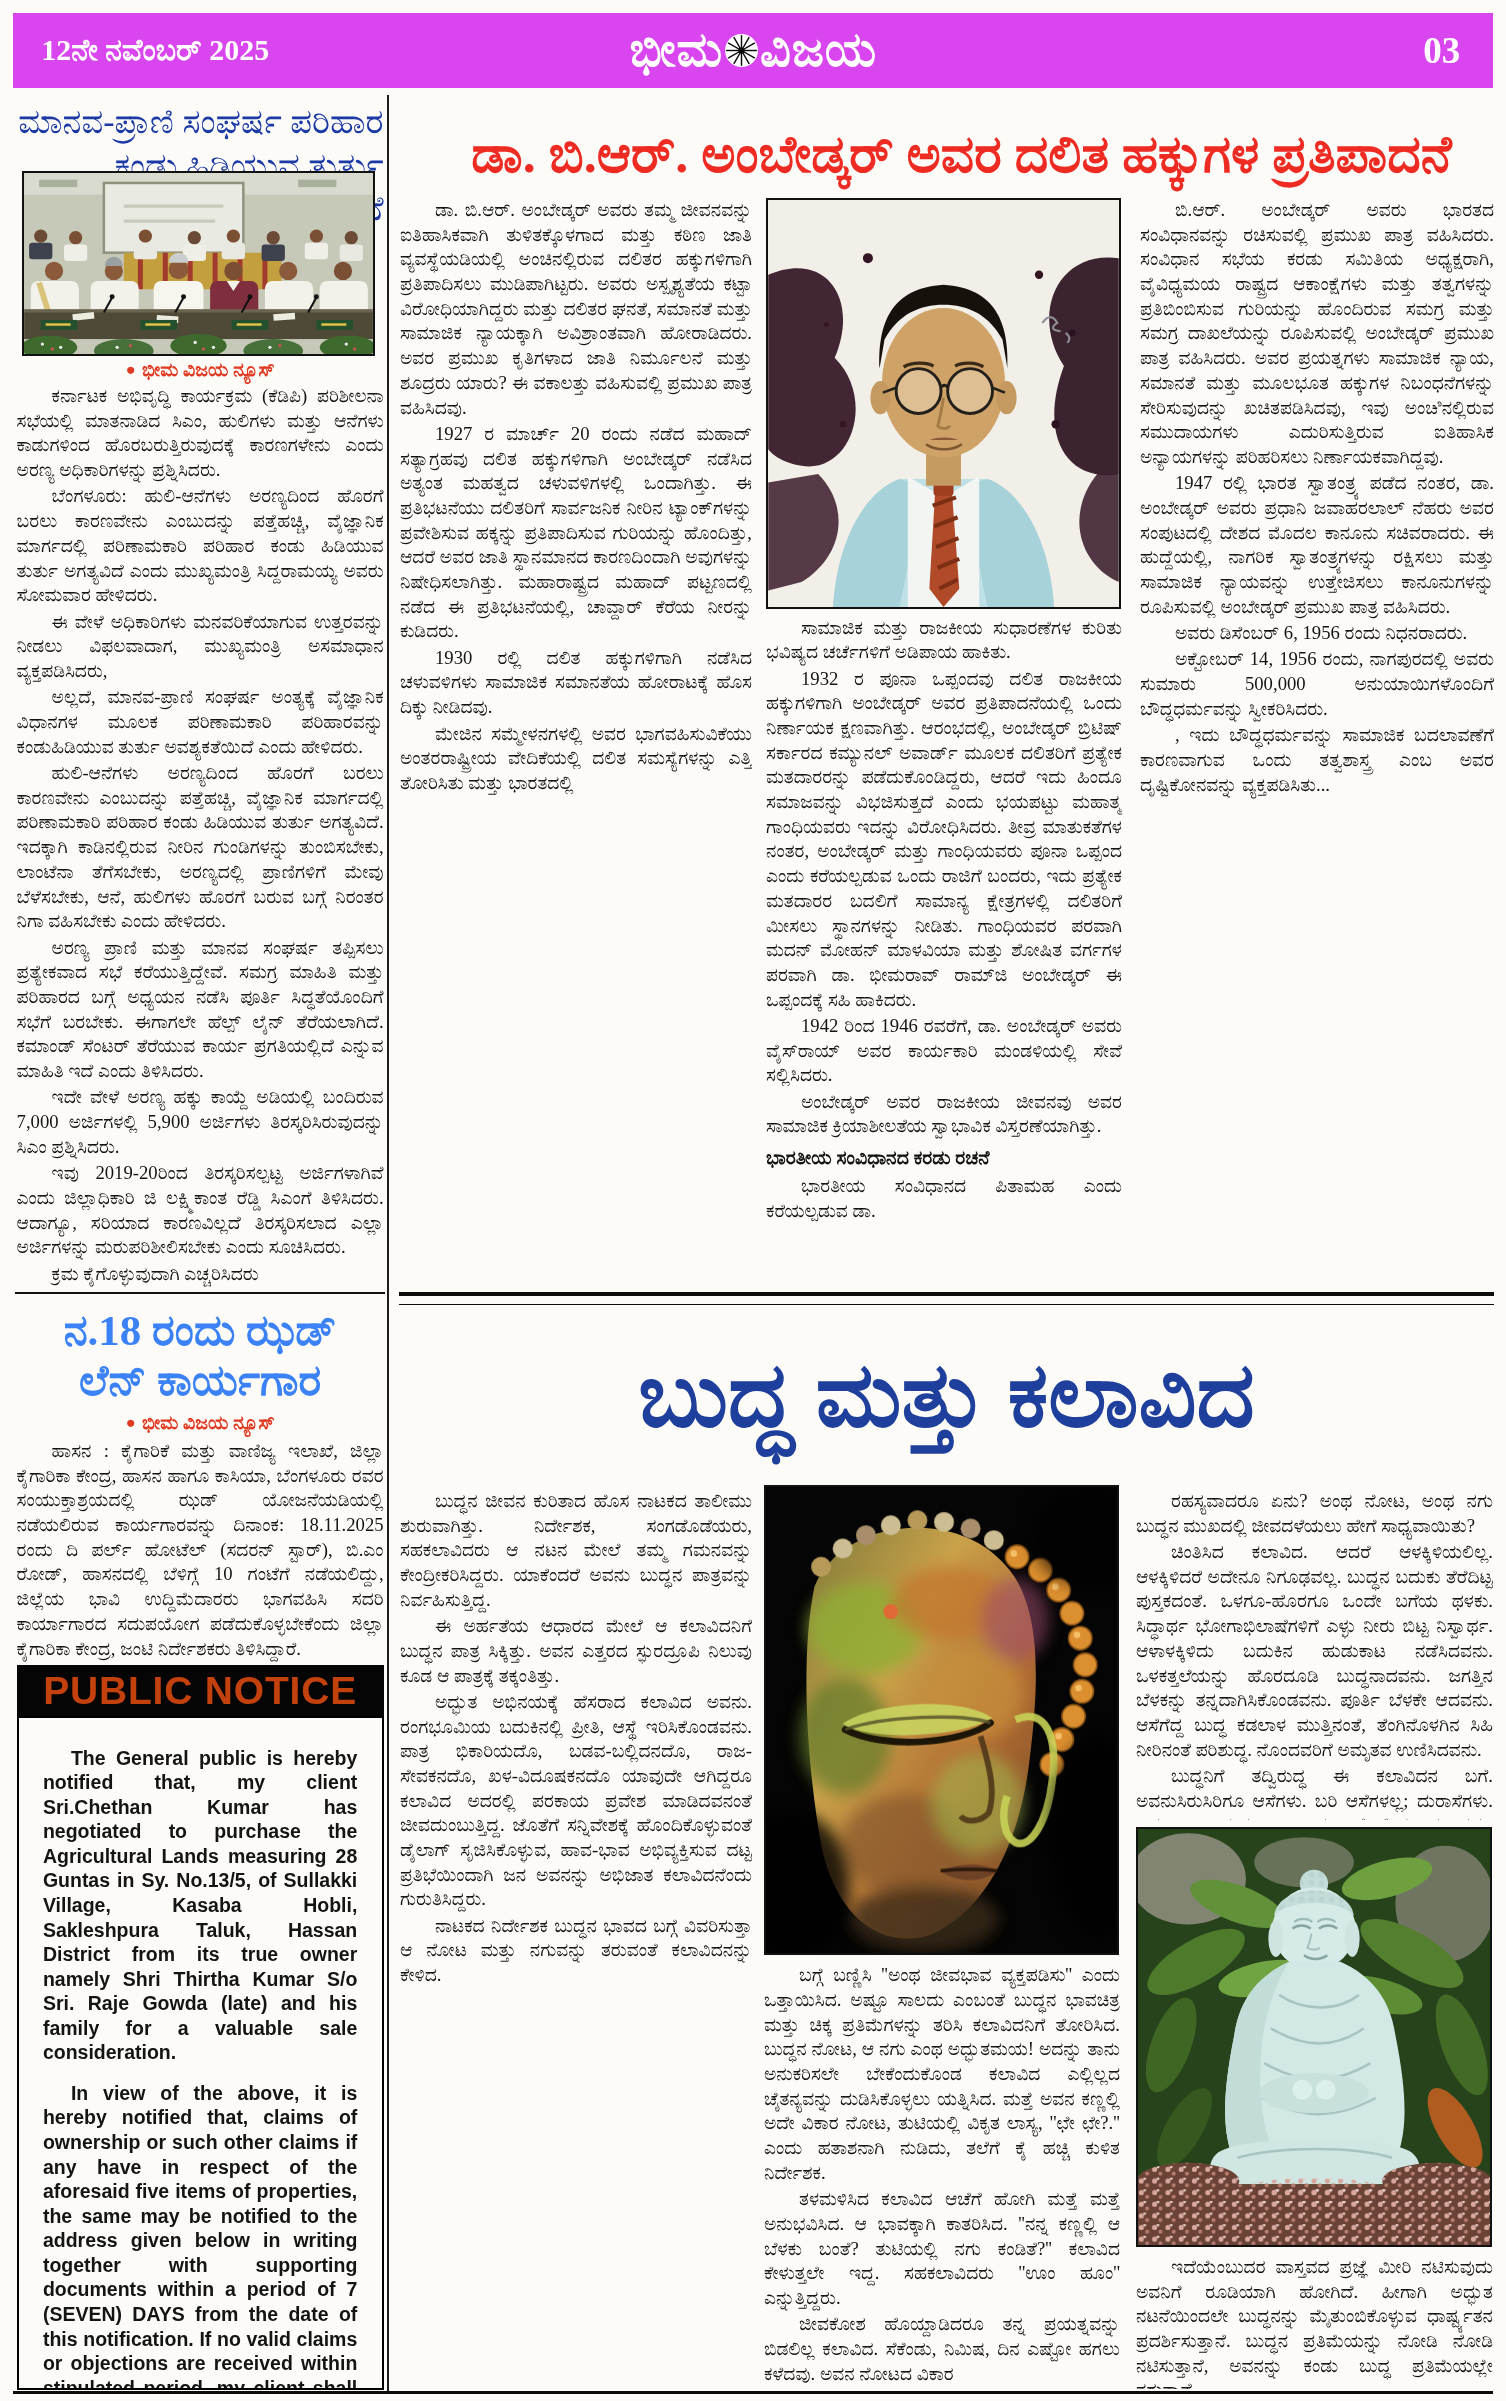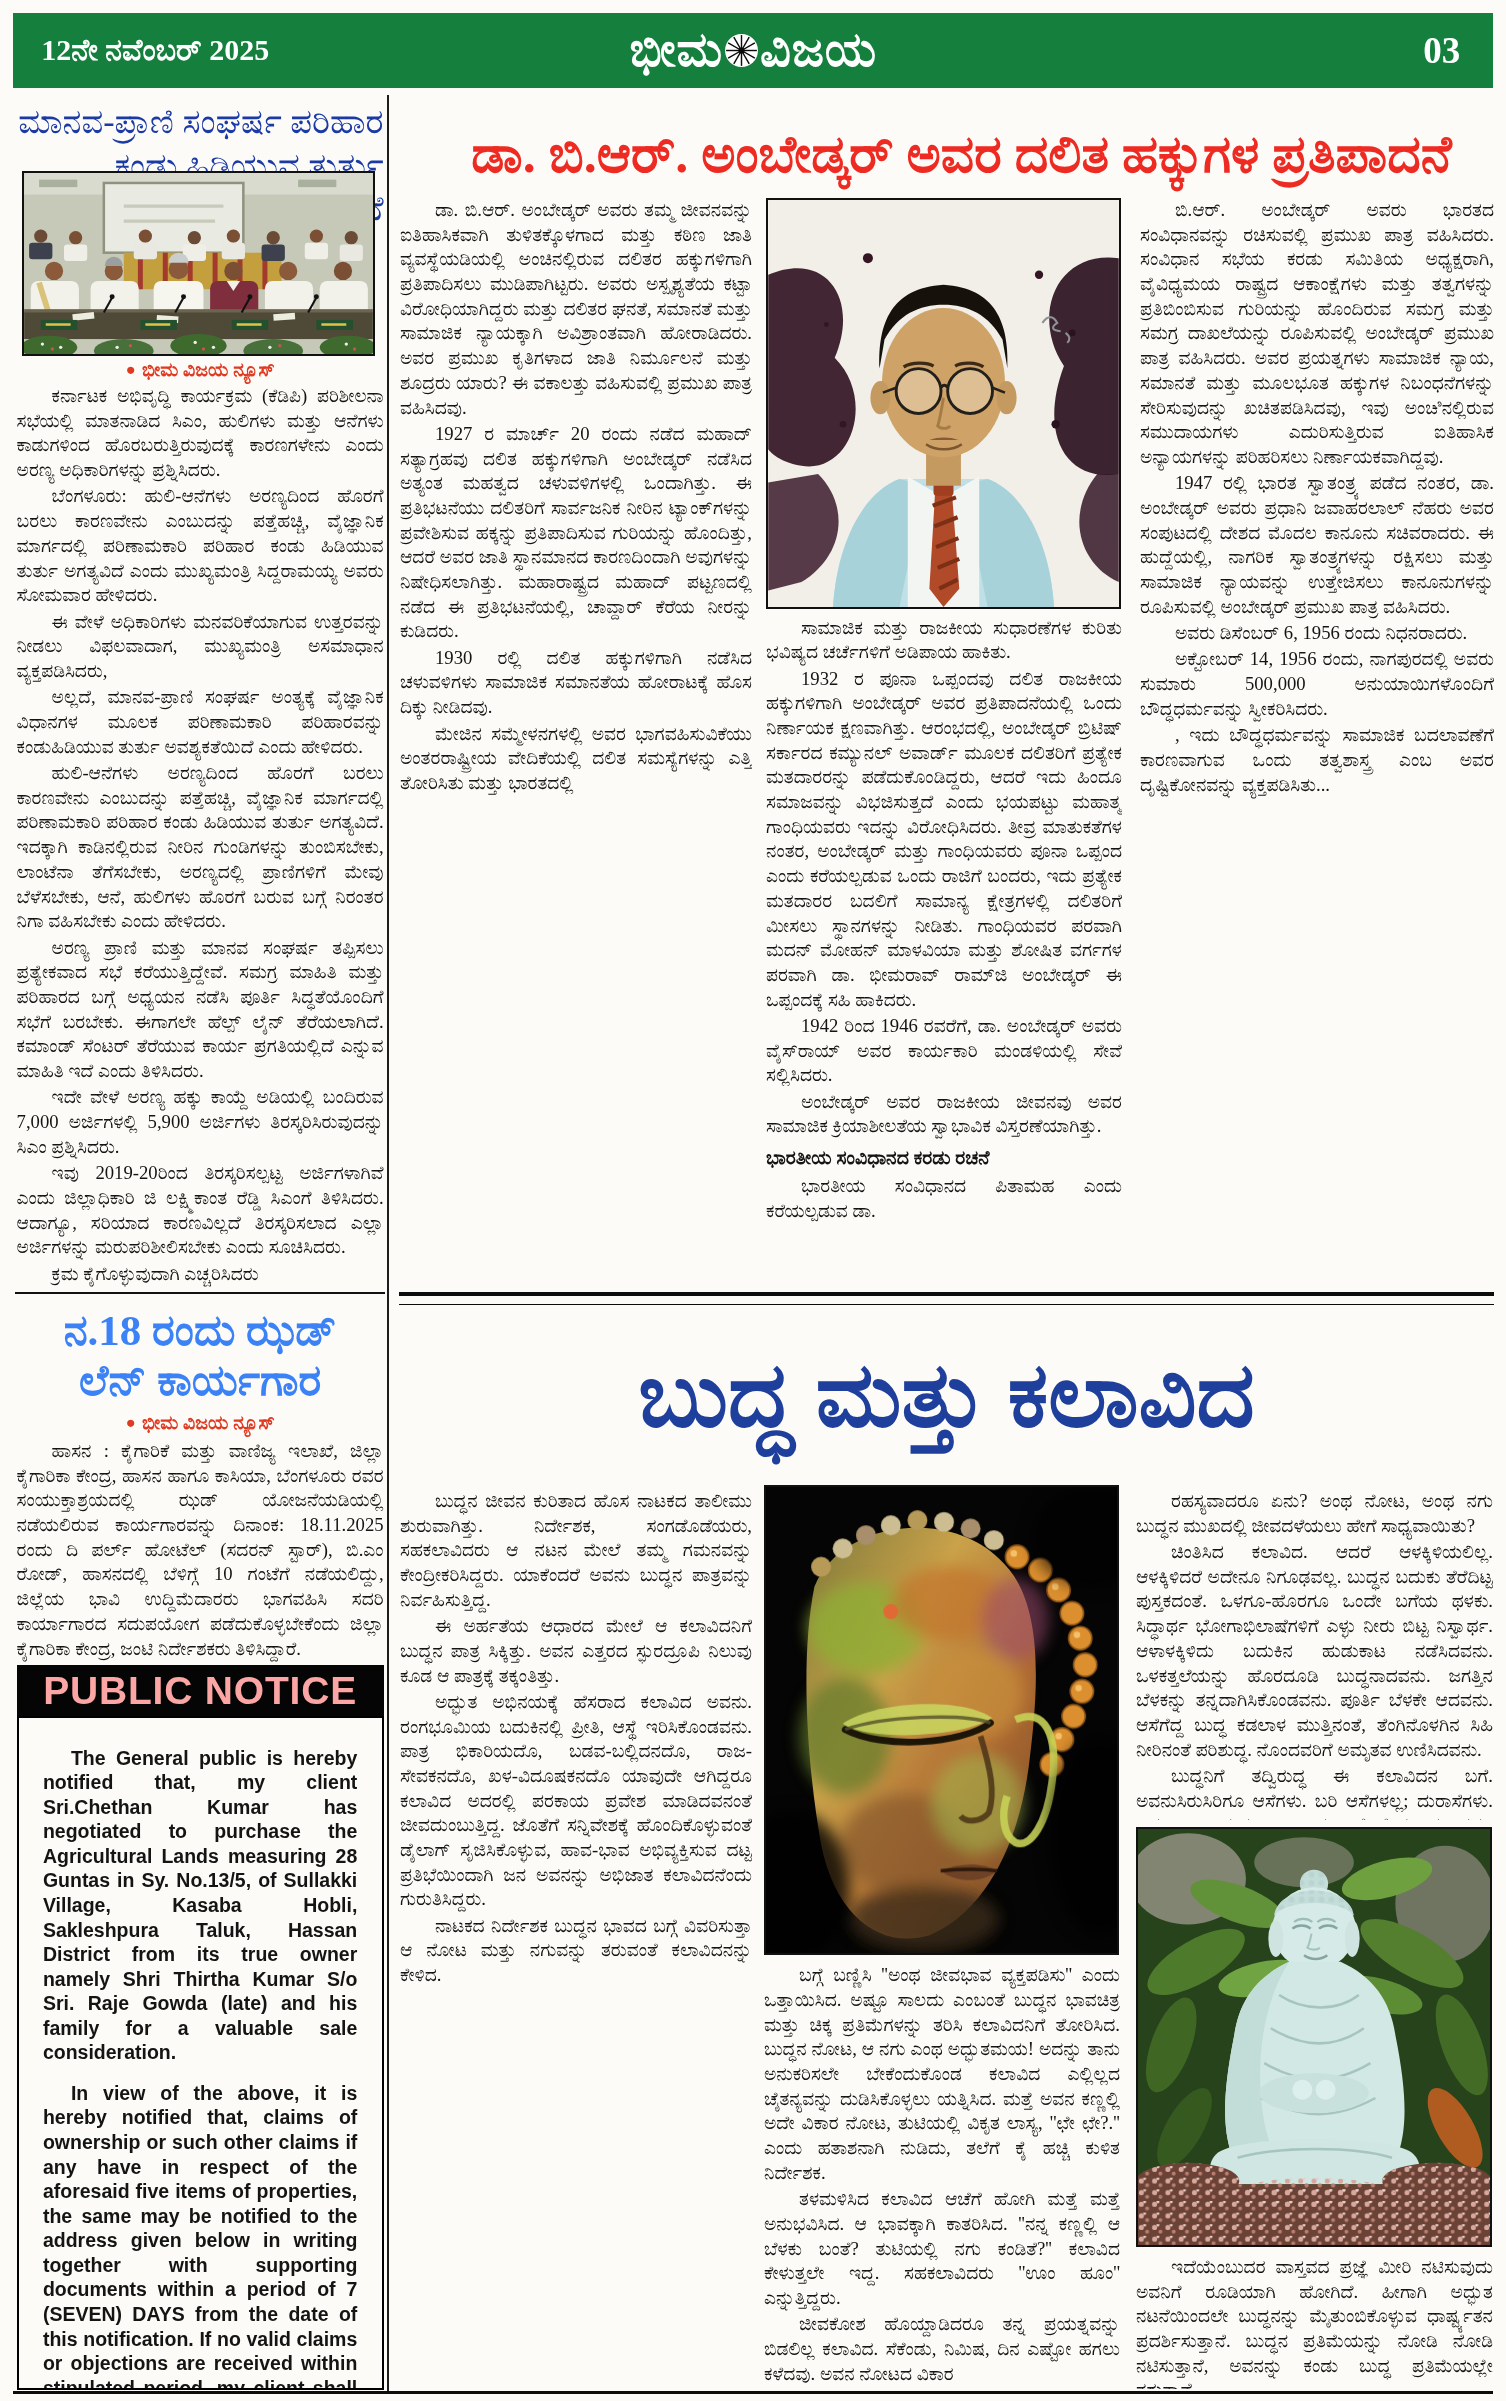--- a/index.html
+++ b/index.html
@@ -1,19 +1,19 @@
 <!DOCTYPE html>
 <html style="font-size:13.3px"><head>
 <meta charset="utf-8">
 <style>
   html,body{margin:0;padding:0;background:#888;}
   .page{position:relative;margin:0 auto;width:1507px;height:2401px;background:#fcfbf7;
         font-family:"Liberation Serif",serif;color:#141414;overflow:hidden;}
   
-  .masthead{position:absolute;left:13.3px;top:13.3px;width:1480px;height:75px;background:#15803d;
+  .masthead{position:absolute;left:13.3px;top:13.3px;width:1480px;height:75px;background:#d946ef;
             display:flex;align-items:center;}
   .m-date{position:absolute;left:28px;color:#fff;font-weight:bold;font-size:30px;}
   .m-title{position:absolute;left:0;right:0;display:flex;justify-content:center;align-items:center;
            gap:0;color:#fff;font-weight:bold;font-size:48px;letter-spacing:0.8px;}
   .m-title .chakra{display:inline-flex;width:37px;height:37px;}
   .m-page{position:absolute;right:33px;color:#fff;font-weight:bold;font-size:37px;
           font-family:"Liberation Serif",serif;}
   
   .v-rule{position:absolute;left:387px;top:95px;width:1.7px;height:2298px;background:#1c1c1c;}
   .dbl-rule{position:absolute;left:399px;top:1292px;width:1095px;height:8.3px;
@@ -33,21 +33,21 @@
   .byline .dot{font-size:16.6px;}
   .byline1{position:absolute;left:16.6px;top:359px;width:367px;}
   .left-body{left:16.6px;top:384px;width:367px;height:905px;}
   
   .maroon-head{position:absolute;left:16.6px;top:1306px;width:367px;margin:0;text-align:center;
                color:#3b82f6;font-size:43px;line-height:1.16;font-weight:bold;}
   .byline2{position:absolute;left:16.6px;top:1412px;width:367px;}
   .n18-body{left:16.6px;top:1439px;width:367px;height:223px;}
   
   .notice-bar{position:absolute;left:16.6px;top:1665px;width:367px;height:52px;background:#050505;
-              color:#fca5a5;font-family:"Liberation Sans",sans-serif;font-weight:bold;font-size:39px;
+              color:#c2410c;font-family:"Liberation Sans",sans-serif;font-weight:bold;font-size:39px;
               display:flex;align-items:center;justify-content:center;letter-spacing:0.8px;}
   .notice-box{position:absolute;left:16.6px;top:1716px;width:367px;height:674px;border:2.5px solid #000;
               box-sizing:border-box;padding:11.6px 8.3px;overflow:hidden;}
   .np{font-family:"Liberation Sans",sans-serif;font-weight:bold;font-size:19.5px;line-height:1.26;
       text-align:justify;text-indent:28px;margin:16px;}
   
   .red-head{position:absolute;left:399px;top:111px;width:1095px;margin:15px;text-align:center;
             color:#ee2b22;font-size:52px;font-weight:bold;line-height:1.1;}
   .amb1{left:400px;top:198px;width:352px;height:1091px;}
   .amb2{left:766px;top:198px;width:356px;height:1091px;}

